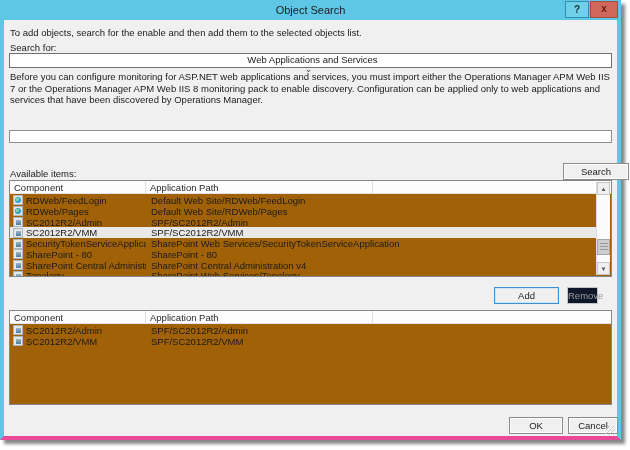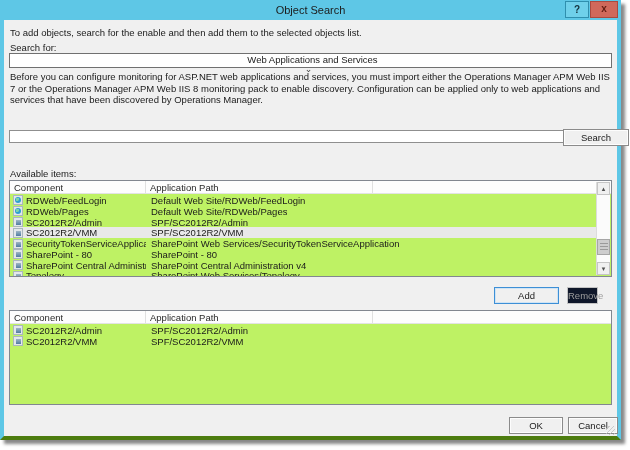--- a/index.html
+++ b/index.html
@@ -1,20 +1,20 @@
 <!DOCTYPE html>
 <html><head>
 <meta charset="utf-8">
 <style>
   * { box-sizing: border-box; margin: 0; padding: 0; }
   html, body { width: 630px; height: 450px; background: #ffffff; overflow: hidden;
     font-family: "Liberation Sans", sans-serif; }
   .dialog { position: absolute; left: 0; top: 0; width: 621px; height: 440px;
     background: #f0f0f0; border-left: 4px solid #5ec7e6; border-right: 4px solid #5ec7e6;
-    border-bottom: 4px solid #4d7c0f; box-shadow: 4px 4px 3px rgba(40,40,40,.55); }
+    border-bottom: 4px solid #ec4899; box-shadow: 4px 4px 3px rgba(40,40,40,.55); }
   .titlebar { position: absolute; left: -4px; top: 0; width: 621px; height: 20px;
     background: #5ec7e6; display: flex; align-items: center; justify-content: center; }
   .titlebar .title { font-size: 11px; color: #1c1c1c; }
   .tb-buttons { position: absolute; right: 3px; top: 1px; display: flex; gap: 1px; }
   .btn-help { width: 24px; height: 17px; background: #6fd0ea; border: 1px solid #2f8fae;
     color: #15323c; font-size: 10px; font-weight: bold; text-align: center; line-height: 15px; }
   .btn-close { width: 28px; height: 17px; background: #d0695b; border: 1px solid #a94a3f;
     color: #641d13; font-size: 10px; font-weight: bold; text-align: center; line-height: 14px; }
   .content { position: absolute; left: 0; top: 20px; right: 0; bottom: 0; background: #f0f0f0; }
   .lbl { position: absolute; font-size: 9.5px; color: #1a1a1a; white-space: nowrap; }
@@ -26,23 +26,23 @@
   .combo-arrow { font-size: 9px; color: #444; padding-right: 4px; line-height: 9px; }
   #description { position: absolute; left: 6px; top: 51px; width: 600px;
     font-size: 9.5px; line-height: 11.5px; color: #1a1a1a; }
   #lbl-filter { left: 6px; top: 100px; }
   .filter-input { position: absolute; left: 5px; top: 110px; width: 603px; height: 13px;
     background: #fff; border: 1px solid #8f8f8f; font-size: 9.5px; padding: 0 3px;
     font-family: "Liberation Sans", sans-serif; }
   .win-btn { position: absolute; height: 17px; background: #f0f0f0; border: 1px solid #8b8b8b;
     box-shadow: inset 0 0 0 1px #fdfdfd; font-size: 9.5px; color: #1a1a1a;
     text-align: center; line-height: 15px; }
-  #btn-search { left: 559px; top: 109px; width: 66px; }
+  #btn-search { left: 559px; top: 143px; width: 66px; }
   #lbl-available { left: 6px; top: 148px; }
-  .listview { position: absolute; background: #bef264; border: 1px solid #828790; }
+  .listview { position: absolute; background: #a16207; border: 1px solid #828790; }
   #list-available { left: 5px; top: 160px; width: 603px; height: 97px; overflow: hidden; }
   #list-selected  { left: 5px; top: 290px; width: 603px; height: 95px; overflow: hidden; }
   .lv-header { display: flex; height: 13px; background: #fdfdfd; border-bottom: 1px solid #e3e3e3;
     font-size: 9.5px; color: #2a2a2a; }
   .lv-header .col { padding-left: 4px; line-height: 13px; border-right: 1px solid #e0e0e0;
     white-space: nowrap; overflow: hidden; }
   .col.c1 { width: 136px; }
   .col.c2 { width: 227px; }
   .col.c3 { flex: 1; border-right: none; }
   .lv-rows { position: absolute; left: 0; right: 15px; top: 14px; bottom: 0; overflow: hidden; }

